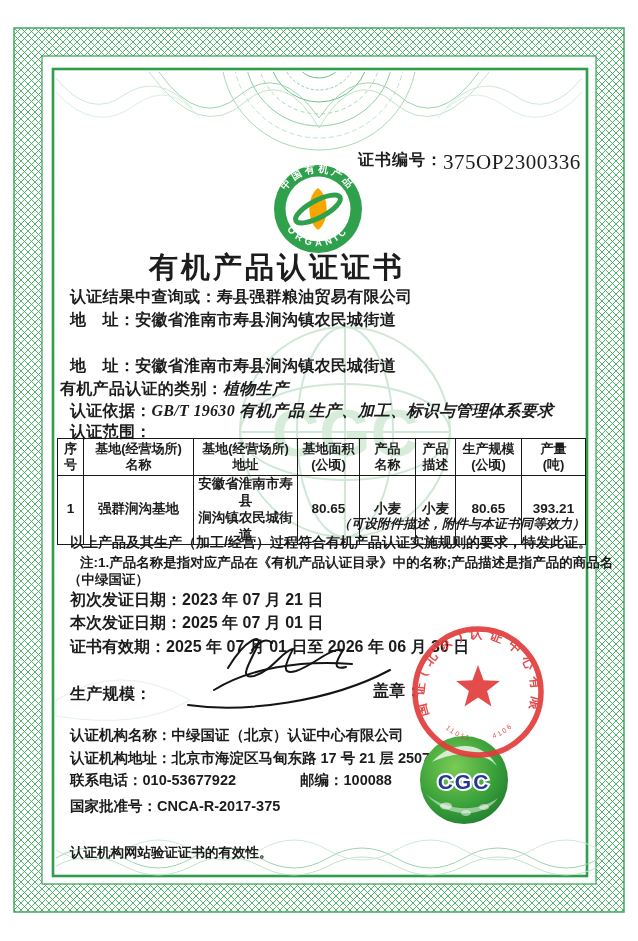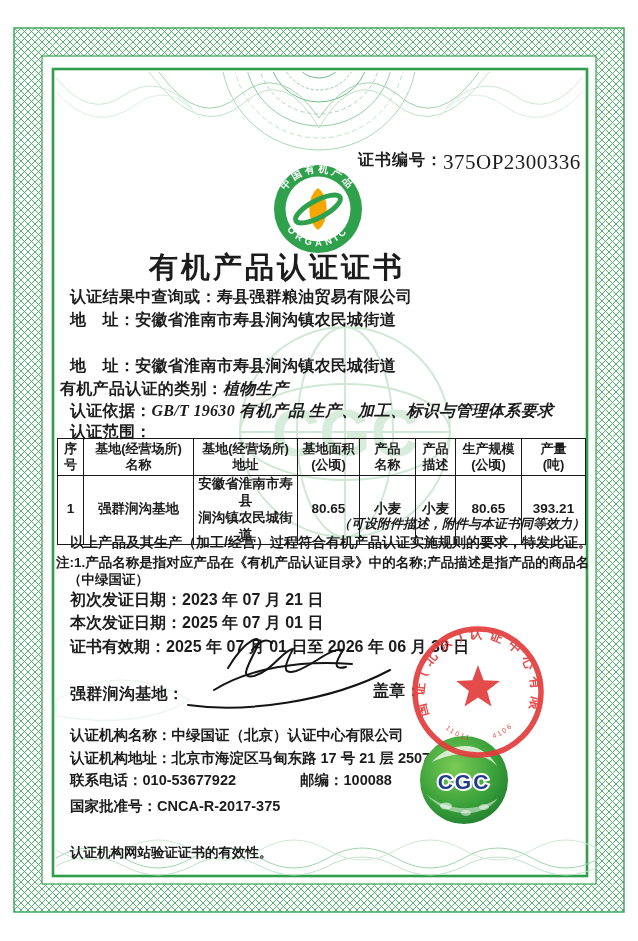--- a/index.html
+++ b/index.html
@@ -166,28 +166,28 @@
       <td>小麦</td>
       <td>80.65</td>
       <td>393.21</td>
     </tr>
   </tbody>
     </table>
 
   <div class="abs attach-note kai" style="right:53px;top:515px;">（可设附件描述，附件与本证书同等效力）</div>
 
   <div class="abs statement" style="left:70px;top:534px;">以上产品及其生产（加工/经营）过程符合有机产品认证实施规则的要求，特发此证。</div>
-  <div class="abs note" style="left:56px;top:554px;text-align:center;">注:1.产品名称是指对应产品在《有机产品认证目录》中的名称;产品描述是指产品的商品名</div>
+  <div class="abs note" style="left:80px;top:554px;text-align:center;">注:1.产品名称是指对应产品在《有机产品认证目录》中的名称;产品描述是指产品的商品名</div>
   <div class="abs note" style="left:68px;top:571px;">（中绿国证）</div>
 
   <div class="abs date-line" style="left:70px;top:590px;">初次发证日期：2023 年 07 月 21 日</div>
   <div class="abs date-line" style="left:70px;top:613px;">本次发证日期：2025 年 07 月 01 日</div>
   <div class="abs date-line" style="left:70px;top:637px;">证书有效期：2025 年 07 月 01 日至 2026 年 06 月 30 日</div>
 
-  <div class="abs line" style="left:70px;top:684px;">强群涧沟基地：</div>
+  <div class="abs line" style="left:70px;top:684px;">生产规模：</div>
   <div class="abs line" style="left:373px;top:681px;">盖章：</div>
 
   <div class="abs small-line" style="left:70px;top:726px;">
     <span>认证机构名称：</span><span>中绿国证（北京）认证中心有限公司</span>
   </div>
   <div class="abs small-line" style="left:70px;top:749px;">
     <span>认证机构地址：</span><span>北京市海淀区马甸东路 17 号 21 层 2507</span>
   </div>
   <div class="abs small-line" style="left:70px;top:771px;">
     <span>联系电话：</span><span>010-53677922</span>

